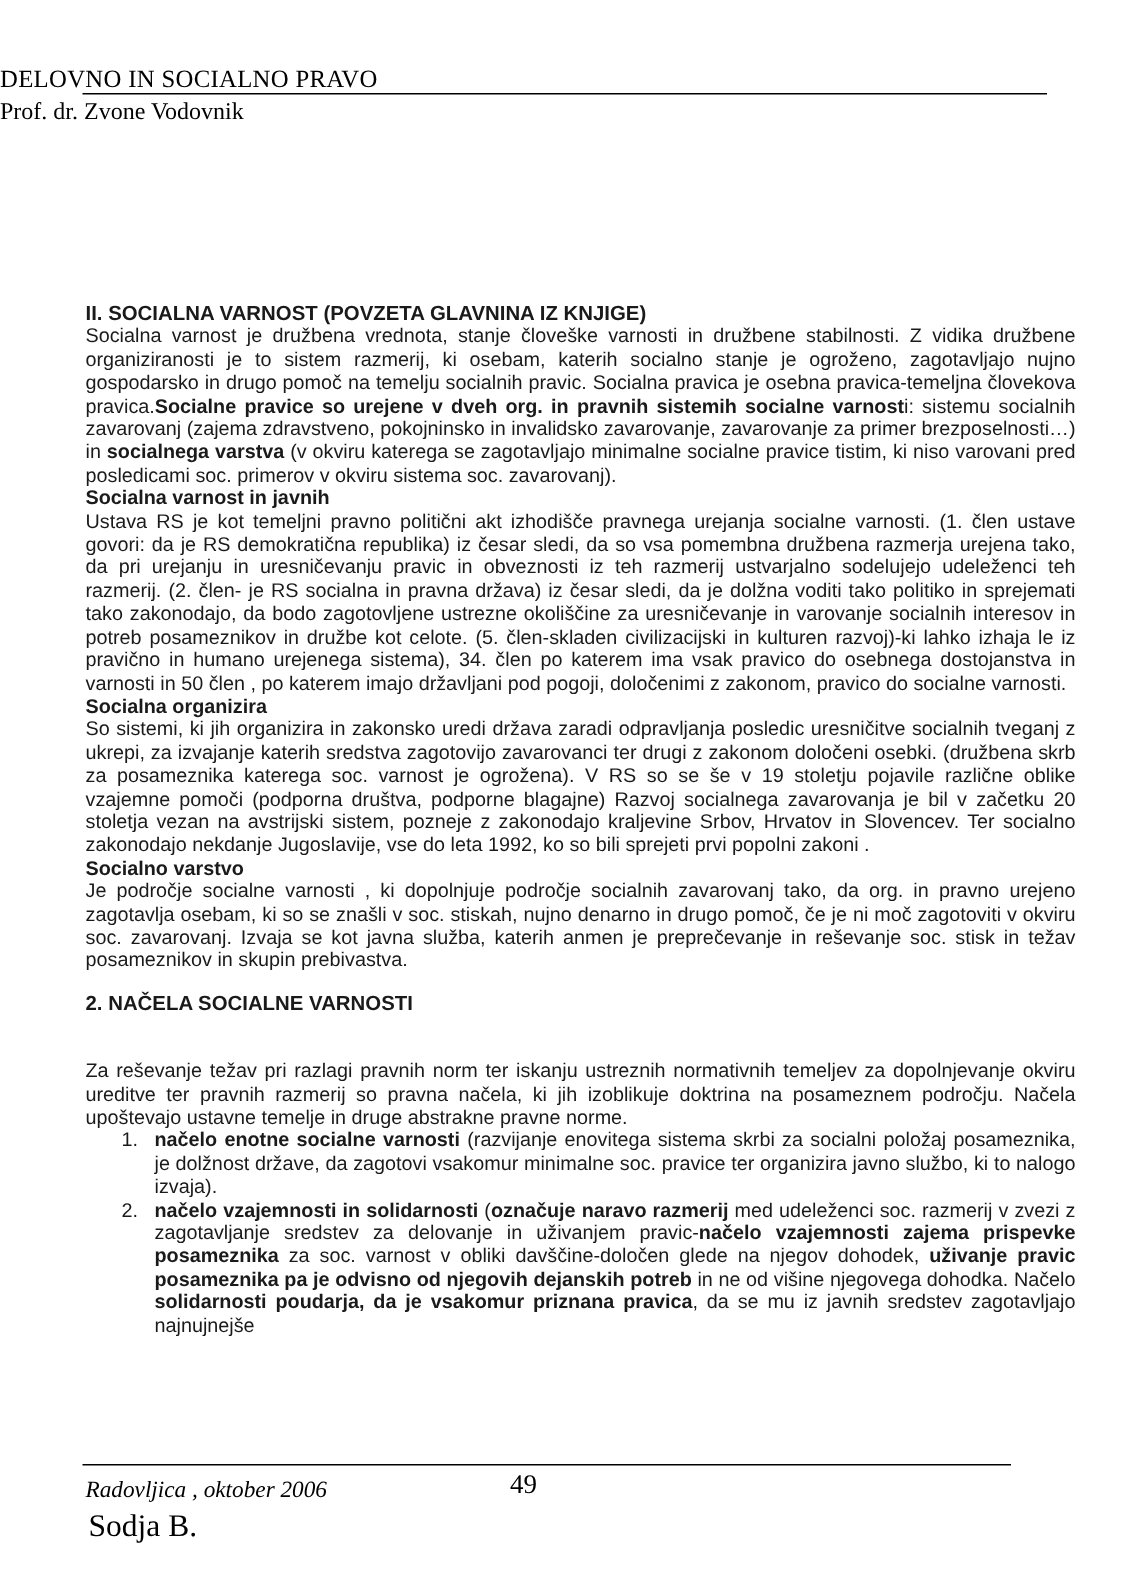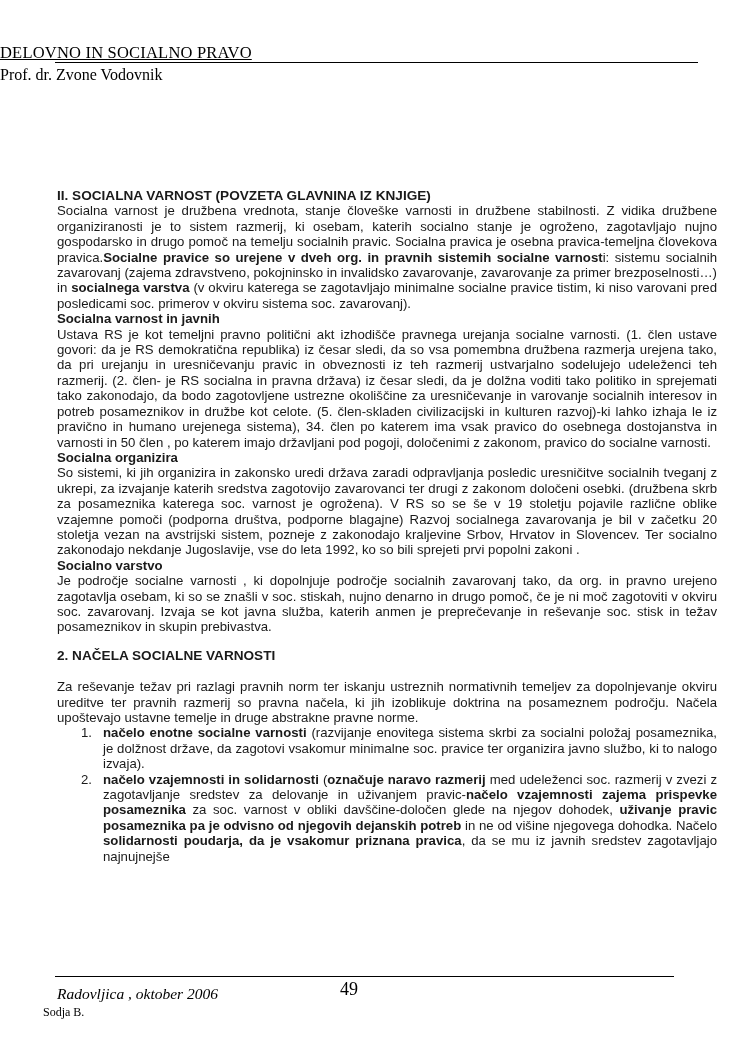--- a/index.html
+++ b/index.html
@@ -6,54 +6,54 @@
   html, body { background:#ffffff; }
   .page {
     position:relative; width:750px; height:1061px; background:#ffffff;
     overflow:hidden; color:#1a1a1a;
     font-family:"Liberation Sans","DejaVu Sans",sans-serif;
   }
   
   .doc-header { font-family:"Liberation Serif","DejaVu Serif",serif; color:#000; }
   .header-title {
     position:absolute; top:43px; left:0; width:100%；
-    text-align:center; font-size:16.5px; letter-spacing:.2px; width:100%;text-decoration:underline;
+    text-align:center; font-size:16.5px; letter-spacing:.2px; width:100%;
   }
   .header-rule {
     position:absolute; top:62px; left:55px; width:643px;
     border-top:1.6px solid #000; height:0;
   }
   .header-subtitle {
     position:absolute; top:66px; left:0; width:100%;
     text-align:left; font-size:16px;
   }
   
   .content {
-    position:absolute; left:57px; top:188px; width:660px;
+    position:absolute; left:57px; top:201px; width:660px;
     font-size:13.2px; line-height:15.4px; text-align:justify;
   }
   .main-title { font-weight:bold; font-size:13.6px; }
   .h-uvod { margin-top:32px; }
   .bold-heading { font-weight:bold; }
   .para { margin:0; }
   .section2-title {
     font-weight:bold; font-size:13.6px;
-    margin-top:13px; margin-bottom:16px;
+    margin-top:13px; margin-bottom:30px;
   }
   .list-item { position:relative; padding-left:46px; }
   .list-item .num { position:absolute; left:24px; top:0; }
   
   .footer-rule {
     position:absolute; top:976px; left:55px; width:619px;
     border-top:1.6px solid #000; height:0;
   }
   .doc-footer { font-family:"Liberation Serif","DejaVu Serif",serif; color:#000; }
   .footer-place  { position:absolute; top:985px;  left:57px;  font-size:15.5px;font-style:italic; }
   .footer-page   { position:absolute; top:979px;  left:340px; font-size:18px; }
-  .footer-author { position:absolute; top:1005px; left:43px;  font-size:12px; }
+  .footer-author { position:absolute; top:1005px; left:59px;  font-size:21px; }
 </style>
 </head>
 <body>
 
 <div class="page">
 
   <div class="doc-header">
     <div class="header-title">DELOVNO IN SOCIALNO PRAVO</div>
     <div class="header-rule"></div>
     <div class="header-subtitle">Prof. dr. Zvone Vodovnik</div>

